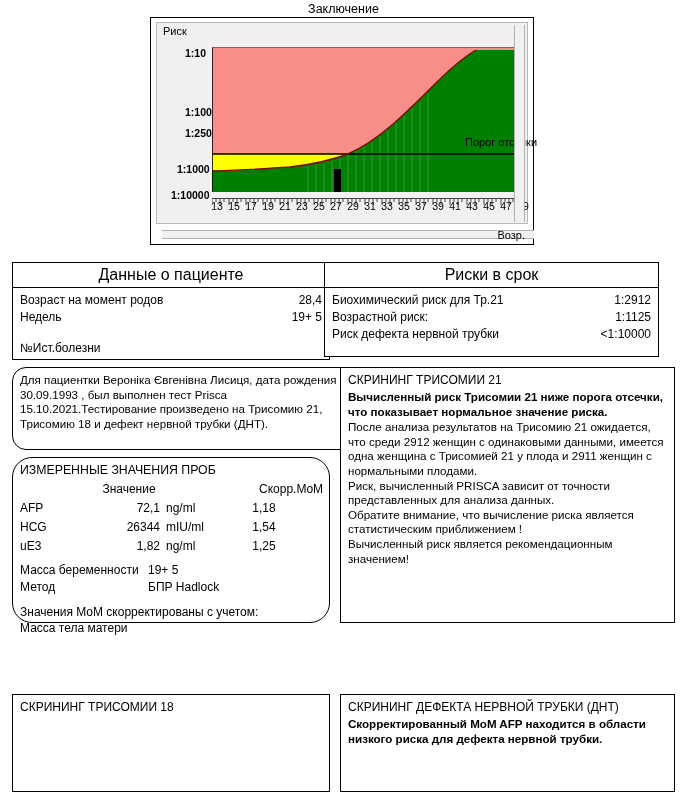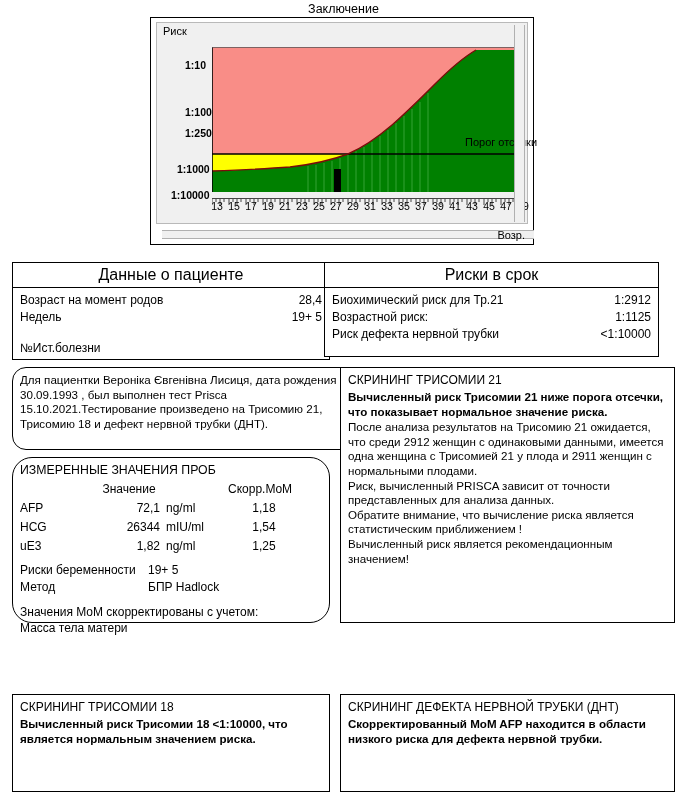--- a/index.html
+++ b/index.html
@@ -86,40 +86,40 @@
 
   
   .mv-title{font-size:12.3px;padding:5px 7px 3px 7px;}
   .mv-table{padding:0 7px;font-size:12px;}
   .mv-table .r{display:flex;line-height:19px;}
   .mv-table .c-an{width:78px;}
   .mv-table .c-val{width:62px;text-align:right;padding-right:6px;}
   .mv-table .c-unit{width:68px;}
   .mv-table .c-mom{width:60px;text-align:center;}
   .mv-hdr .c-val{text-align:center;padding-right:0;}
-  .mv-hdr .c-mom{text-align:center;}
+  .mv-hdr .c-mom{text-align:center;margin-left:31px;}
 
   .preg{padding:6px 7px 0 7px;font-size:12px;}
   .preg .r{display:flex;line-height:17px;}
   .preg .k{width:128px;}
   .mom-note{padding:8px 7px 0 7px;font-size:12px;line-height:16px;}
 </style>
 </head>
 <body>
 
 <div class="page">
 
   <div class="chart-title">Заключение</div>
 
   <div class="chart-frame">
     <div class="chart-inner">
 
       <div class="risk-label">Риск</div>
 
-      <div class="ylab" style="left:28px;top:36px;">1:10</div>
+      <div class="ylab" style="left:28px;top:24px;">1:10</div>
       <div class="ylab" style="left:28px;top:83px;">1:100</div>
       <div class="ylab" style="left:28px;top:104px;">1:250</div>
       <div class="ylab" style="left:20px;top:140px;">1:1000</div>
       <div class="ylab" style="left:14px;top:166px;">1:10000</div>
 
       <div class="plot">
         <svg width="306" height="145" viewBox="0 0 306 145">
 
           <rect x="0" y="0" width="306" height="107" fill="#F98D87"></rect>
 
@@ -338,21 +338,21 @@
       </div>
       <div class="r">
         <span class="c-an">uE3</span>
         <span class="c-val">1,82</span>
         <span class="c-unit">ng/ml</span>
         <span class="c-mom">1,25</span>
       </div>
     </div>
     <div class="preg">
       <div class="r">
-        <span class="k">Риски беременности</span>
+        <span class="k">Масса беременности</span>
         <span>19+ 5</span>
       </div>
       <div class="r">
         <span class="k">Метод</span>
         <span>БПР Hadlock</span>
       </div>
     </div>
     <div class="mom-note">
       <div>Значения MoM скорректированы с учетом:</div>
       <div>Масса тела матери</div>
@@ -363,21 +363,20 @@
     <div class="blk-title">СКРИНИНГ ТРИСОМИИ 21</div>
     <div class="textblk bold" style="padding-top:1px;padding-bottom:0;">Вычисленный риск Трисомии 21 ниже порога отсечки, что показывает нормальное значение риска.</div>
     <div class="textblk" style="padding-top:1px;white-space:pre-line;">После анализа результатов на Трисомию 21 ожидается, что среди 2912 женщин с одинаковыми данными, имеется одна женщина с Трисомией 21 у плода и 2911 женщин с нормальными плодами.
 Риск, вычисленный PRISCA зависит от точности представленных для анализа данных.
 Обратите внимание, что вычисление риска является статистическим приближением !
 Вычисленный риск является рекомендационным значением!</div>
   </div>
 
   <div class="panel" style="left:12px;top:694px;width:318px;height:98px;">
     <div class="blk-title">СКРИНИНГ ТРИСОМИИ 18</div>
-    <div class="textblk bold" style="padding-top:1px;">Вычисленный риск Трисомии 18 &lt;1:10000, что является нормальным значением риска.</div>
   </div>
 
   <div class="panel" style="left:340px;top:694px;width:335px;height:98px;">
     <div class="blk-title">СКРИНИНГ ДЕФЕКТА НЕРВНОЙ ТРУБКИ (ДНТ)</div>
     <div class="textblk bold" style="padding-top:1px;">Скорректированный MoM AFP находится в области низкого риска для дефекта нервной трубки.</div>
   </div>
 
 </div>
 
 </body></html>

